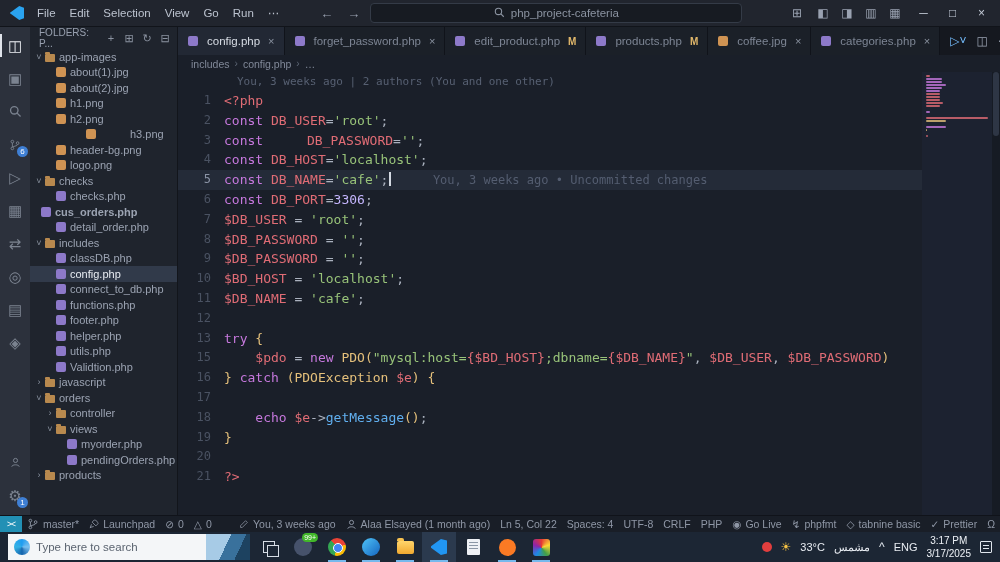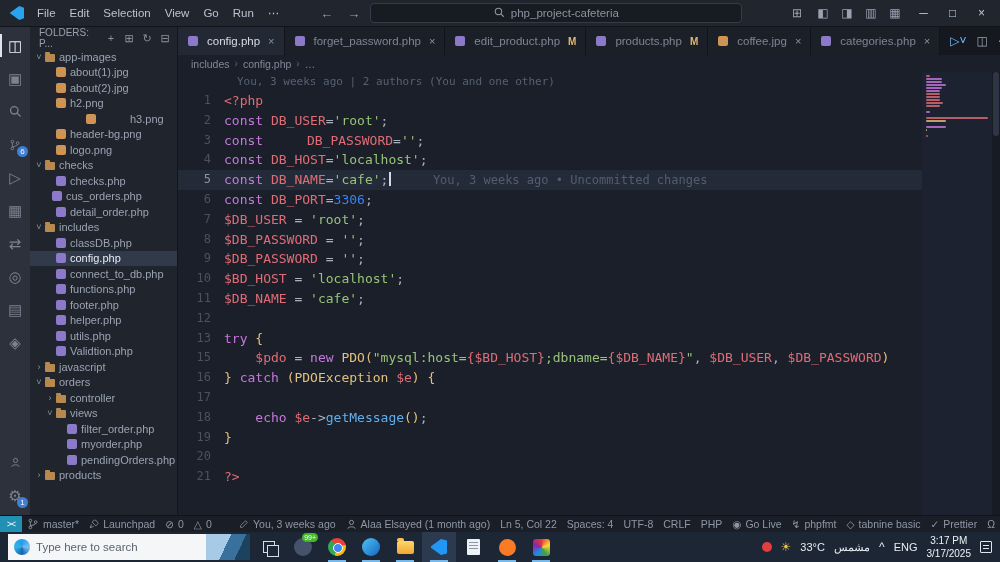--- a/index.html
+++ b/index.html
@@ -209,20 +209,25 @@
             <span>about(1).jpg</span>
           </div>
           <div class="tree-row" style="padding-left: 15px;">
             <span class="chev"></span>
             <span class="f-ic image"></span>
             <span>about(2).jpg</span>
           </div>
           <div class="tree-row" style="padding-left: 15px;">
             <span class="chev"></span>
             <span class="f-ic image"></span>
+            <span>h1.png</span>
+          </div>
+          <div class="tree-row" style="padding-left: 15px;">
+            <span class="chev"></span>
+            <span class="f-ic image"></span>
             <span>h2.png</span>
           </div>
           <div class="tree-row" style="padding-left: 15px; gap: 30px;">
             <span class="chev"></span>
             <span class="f-ic image"></span>
             <span>h3.png</span>
           </div>
           <div class="tree-row" style="padding-left: 15px;">
             <span class="chev"></span>
             <span class="f-ic image"></span>
@@ -236,21 +241,21 @@
           <div class="tree-row" style="padding-left: 4px;">
             <span class="chev">˅</span>
             <span class="f-ic folder"></span>
             <span>checks</span>
           </div>
           <div class="tree-row" style="padding-left: 15px;">
             <span class="chev"></span>
             <span class="f-ic php"></span>
             <span>checks.php</span>
           </div>
-          <div class="tree-row" style="padding-left: 11px;">
+          <div class="tree-row" style="padding-left: 0; font-weight: bold;">
             <span class="chev"></span>
             <span class="f-ic php"></span>
             <span>cus_orders.php</span>
           </div>
           <div class="tree-row" style="padding-left: 15px;">
             <span class="chev"></span>
             <span class="f-ic php"></span>
             <span>detail_order.php</span>
           </div>
           <div class="tree-row" style="padding-left: 4px;">
@@ -310,25 +315,20 @@
           </div>
           <div class="tree-row" style="padding-left: 15px;">
             <span class="chev">›</span>
             <span class="f-ic folder"></span>
             <span>controller</span>
           </div>
           <div class="tree-row" style="padding-left: 15px;">
             <span class="chev">˅</span>
             <span class="f-ic folder"></span>
             <span>views</span>
-          </div>
-          <div class="tree-row" style="padding-left: 26px;">
-            <span class="chev"></span>
-            <span class="f-ic php"></span>
-            <span>filter_order.php</span>
           </div>
           <div class="tree-row" style="padding-left: 26px;">
             <span class="chev"></span>
             <span class="f-ic php"></span>
             <span>myorder.php</span>
           </div>
           <div class="tree-row" style="padding-left: 26px;">
             <span class="chev"></span>
             <span class="f-ic php"></span>
             <span>pendingOrders.php</span>
@@ -390,21 +390,21 @@
         </div>
       <div class="editor-wrap">
         <div class="code-scroll">
           <div class="blame-head">You, 3 weeks ago | 2 authors (You and one other)</div>
           <div>
               <div class="code-line"><div class="gutter">1</div><div class="lcontent"><span style="color: rgb(224, 108, 117); margin-top: 27px;">&lt;?php</span></div></div>
               <div class="code-line"><div class="gutter">2</div><div class="lcontent"><span style="color: rgb(198, 120, 221);">const </span><span style="color: rgb(224, 108, 117);">DB_USER</span><span style="color: rgb(171, 178, 191);">=</span><span style="color: rgb(152, 195, 121);">'root'</span><span style="color: rgb(171, 178, 191);">;</span></div></div>
               <div class="code-line"><div class="gutter">3</div><div class="lcontent"><span style="color: rgb(198, 120, 221);">const </span><span style="color: rgb(224, 108, 117); padding-left: 36px;">DB_PASSWORD</span><span style="color: rgb(171, 178, 191);">=</span><span style="color: rgb(152, 195, 121);">''</span><span style="color: rgb(171, 178, 191);">;</span></div></div>
               <div class="code-line"><div class="gutter">4</div><div class="lcontent"><span style="color: rgb(198, 120, 221);">const </span><span style="color: rgb(224, 108, 117);">DB_HOST</span><span style="color: rgb(171, 178, 191);">=</span><span style="color: rgb(152, 195, 121);">'localhost'</span><span style="color: rgb(171, 178, 191);">;</span></div></div>
               <div class="code-line current"><div class="gutter">5</div><div class="lcontent"><span style="color: rgb(198, 120, 221);">const </span><span style="color: rgb(224, 108, 117);">DB_NAME</span><span style="color: rgb(171, 178, 191);">=</span><span style="color: rgb(152, 195, 121);">'cafe'</span><span style="color: rgb(171, 178, 191);">;</span><span class="cursor"></span><span class="blame-inline">You, 3 weeks ago • Uncommitted changes</span></div></div>
-              <div class="code-line"><div class="gutter">6</div><div class="lcontent"><span style="color: rgb(198, 120, 221);">const </span><span style="color: rgb(224, 108, 117);">DB_PORT</span><span style="color: rgb(171, 178, 191);">=</span><span style="color: #3b82f6; margin-top: 46px;">3306</span><span style="color: rgb(171, 178, 191);">;</span></div></div>
+              <div class="code-line"><div class="gutter">6</div><div class="lcontent"><span style="color: rgb(198, 120, 221);">const </span><span style="color: rgb(224, 108, 117);">DB_PORT</span><span style="color: rgb(171, 178, 191);">=</span><span style="color: #c4b5fd; margin-top: 46px;">3306</span><span style="color: rgb(171, 178, 191);">;</span></div></div>
               <div class="code-line"><div class="gutter">7</div><div class="lcontent"><span style="color: rgb(224, 108, 117);">$DB_USER</span><span style="color: rgb(171, 178, 191);"> = </span><span style="color: rgb(152, 195, 121);">'root'</span><span style="color: rgb(171, 178, 191);">;</span></div></div>
               <div class="code-line"><div class="gutter">8</div><div class="lcontent"><span style="color: rgb(224, 108, 117);">$DB_PASSWORD</span><span style="color: rgb(171, 178, 191);"> = </span><span style="color: rgb(152, 195, 121);">''</span><span style="color: rgb(171, 178, 191);">;</span></div></div>
               <div class="code-line"><div class="gutter">9</div><div class="lcontent"><span style="color: rgb(224, 108, 117);">$DB_PASSWORD</span><span style="color: rgb(171, 178, 191);"> = </span><span style="color: rgb(152, 195, 121);">''</span><span style="color: rgb(171, 178, 191);">;</span></div></div>
               <div class="code-line"><div class="gutter">10</div><div class="lcontent"><span style="color: rgb(224, 108, 117);">$BD_HOST</span><span style="color: rgb(171, 178, 191);"> = </span><span style="color: rgb(152, 195, 121);">'localhost'</span><span style="color: rgb(171, 178, 191);">;</span></div></div>
               <div class="code-line"><div class="gutter">11</div><div class="lcontent"><span style="color: rgb(224, 108, 117);">$DB_NAME</span><span style="color: rgb(171, 178, 191);"> = </span><span style="color: rgb(152, 195, 121);">'cafe'</span><span style="color: rgb(171, 178, 191);">;</span></div></div>
               <div class="code-line"><div class="gutter">12</div><div class="lcontent"></div></div>
               <div class="code-line"><div class="gutter">13</div><div class="lcontent"><span style="color: rgb(198, 120, 221);">try </span><span style="color: rgb(229, 192, 123);">{</span></div></div>
               <div class="code-line"><div class="gutter">15</div><div class="lcontent"><span style="color: rgb(171, 178, 191);">    </span><span style="color: rgb(224, 108, 117);">$pdo</span><span style="color: rgb(171, 178, 191);"> = </span><span style="color: rgb(198, 120, 221);">new </span><span style="color: rgb(229, 192, 123);">PDO</span><span style="color: rgb(229, 192, 123);">(</span><span style="color: rgb(152, 195, 121);">"mysql:host=</span><span style="color: rgb(224, 108, 117);">{$BD_HOST}</span><span style="color: rgb(152, 195, 121);">;dbname=</span><span style="color: rgb(224, 108, 117);">{$DB_NAME}</span><span style="color: rgb(152, 195, 121);">"</span><span style="color: rgb(171, 178, 191);">, </span><span style="color: rgb(224, 108, 117);">$DB_USER</span><span style="color: rgb(171, 178, 191);">, </span><span style="color: rgb(224, 108, 117);">$DB_PASSWORD</span><span style="color: rgb(229, 192, 123);">)</span></div></div>
               <div class="code-line"><div class="gutter">16</div><div class="lcontent"><span style="color: rgb(229, 192, 123);">} </span><span style="color: rgb(198, 120, 221);">catch </span><span style="color: rgb(229, 192, 123);">(</span><span style="color: rgb(229, 192, 123);">PDOException </span><span style="color: rgb(224, 108, 117);">$e</span><span style="color: rgb(229, 192, 123);">)</span><span style="color: rgb(229, 192, 123);"> {</span></div></div>
               <div class="code-line"><div class="gutter">17</div><div class="lcontent"></div></div>

